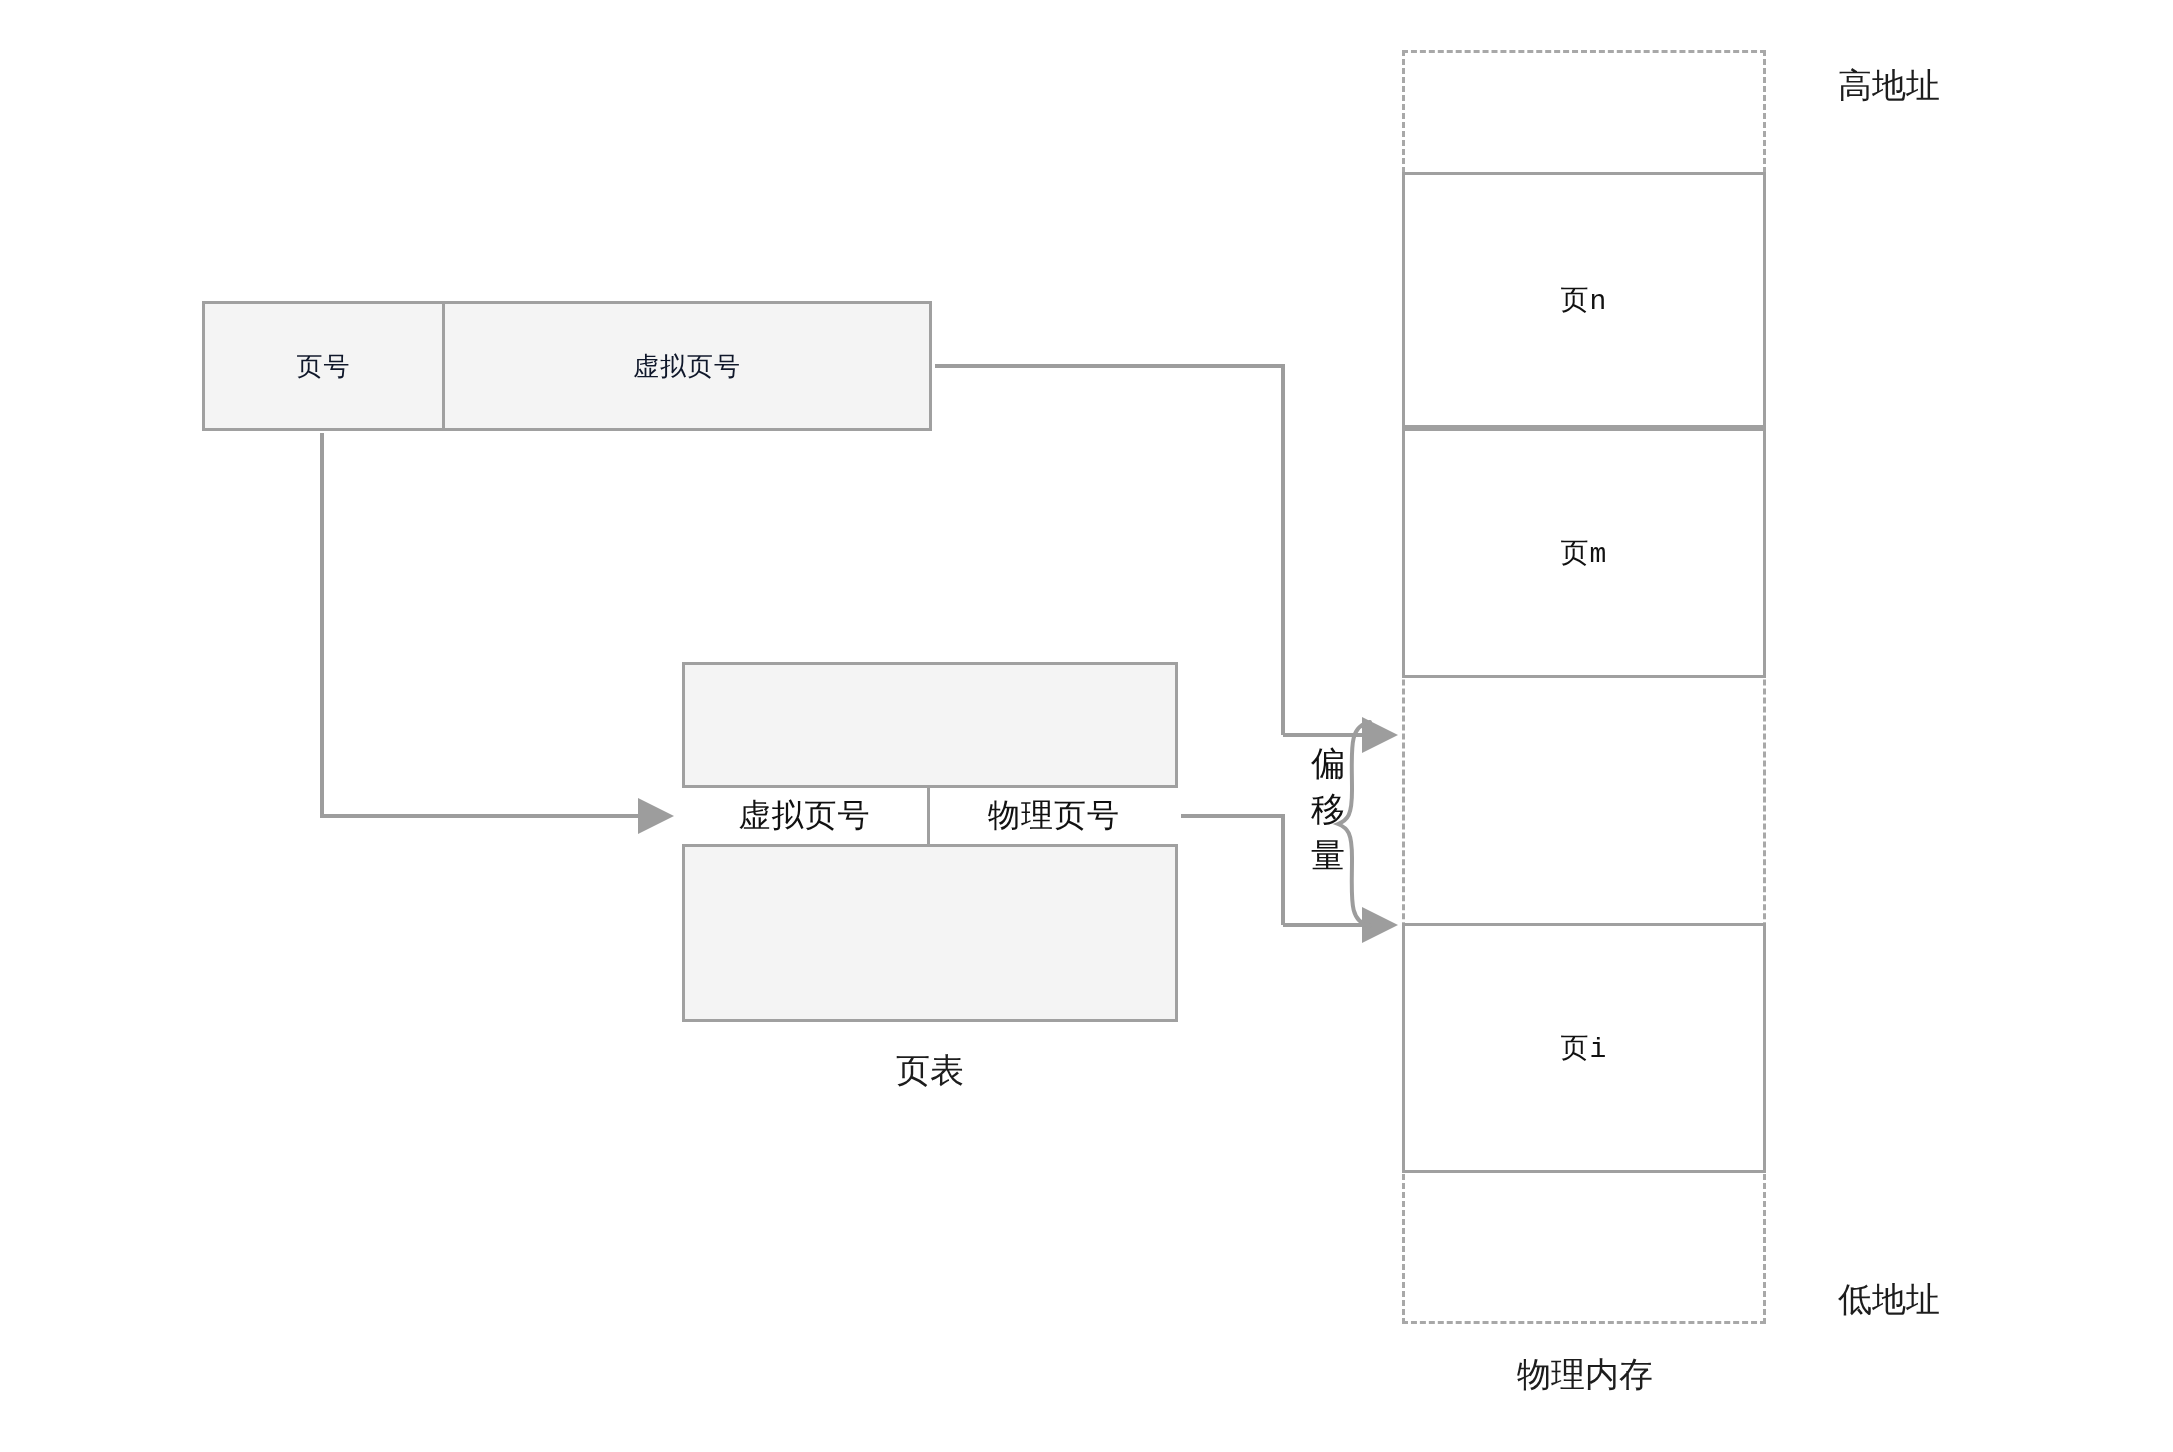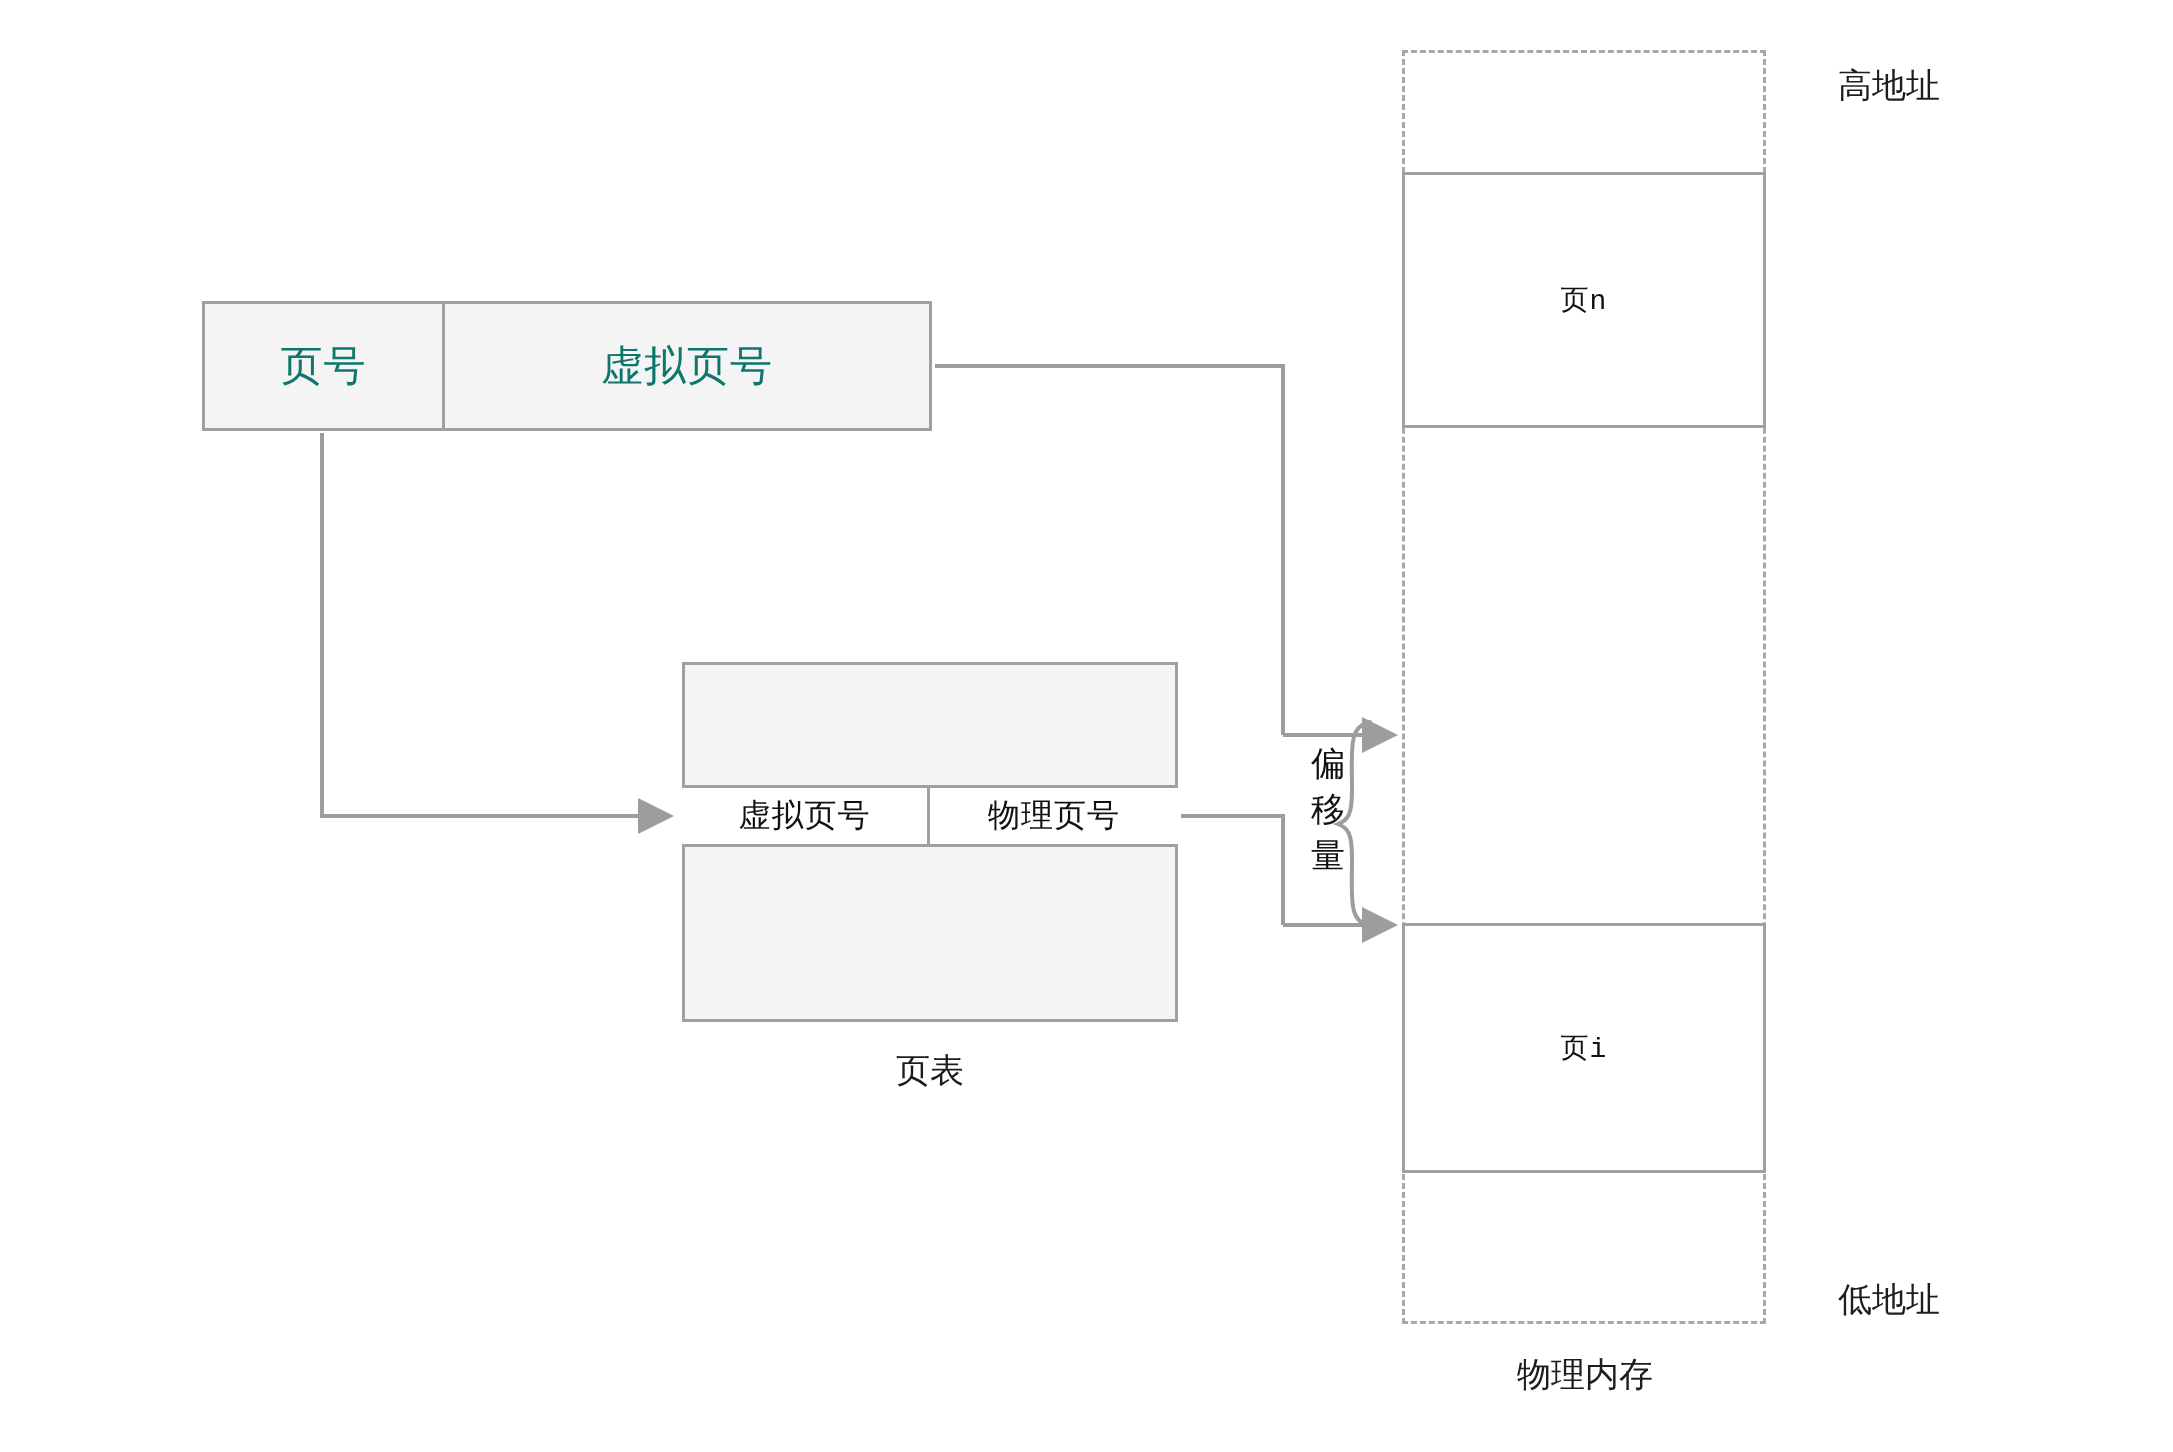--- a/index.html
+++ b/index.html
@@ -10,21 +10,21 @@
 
   .box{position:absolute;box-sizing:border-box;}
 
   
   .vaddr{
     left:202px;top:301px;width:730px;height:130px;
     border:3px solid #a0a0a0;background:#f4f4f4;display:flex;
   }
   .vaddr .cell{
     display:flex;align-items:center;justify-content:center;
-    font-size:42px;color:#0f766e;letter-spacing:1px;
+    font-size:26px;color:#0f172a;letter-spacing:1px;
   }
   .vaddr .cell-pageno{width:237px;border-right:3px solid #a0a0a0;}
   .vaddr .cell-offset{flex:1;}
 
   
   .ptable{
     left:682px;top:662px;width:496px;height:360px;
     border:3px solid #a0a0a0;background:#f4f4f4;text-align:center;
   }
   .ptable .prow{
@@ -124,20 +124,21 @@
 
   <div class="box offset-label">
     <div>偏</div>
     <div>移</div>
     <div>量</div>
   </div>
 
   <div class="box pmem-dashed"></div>
 
   <div class="box pframe f-n">页n</div>
+  <div class="box pframe f-m">页m</div>
   <div class="box pframe f-i">页i</div>
 
   <div class="box addr-label addr-high">高地址</div>
   <div class="box addr-label addr-low">低地址</div>
 
   <div class="box pmem-label">物理内存</div>
 
 </div>
 
 </body></html>

